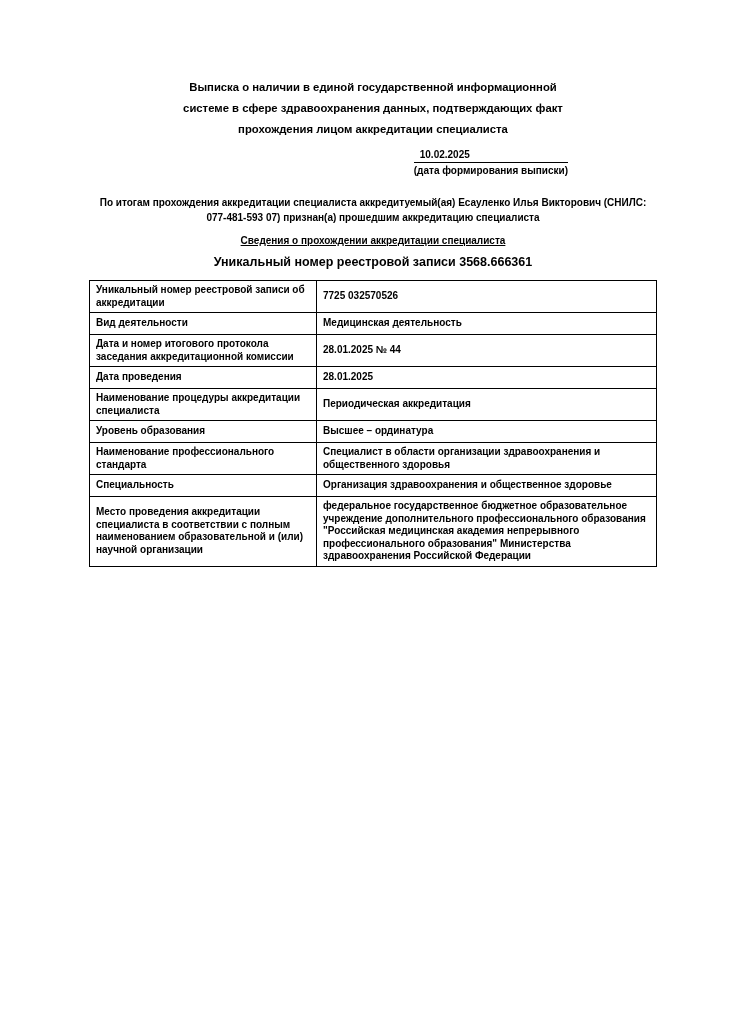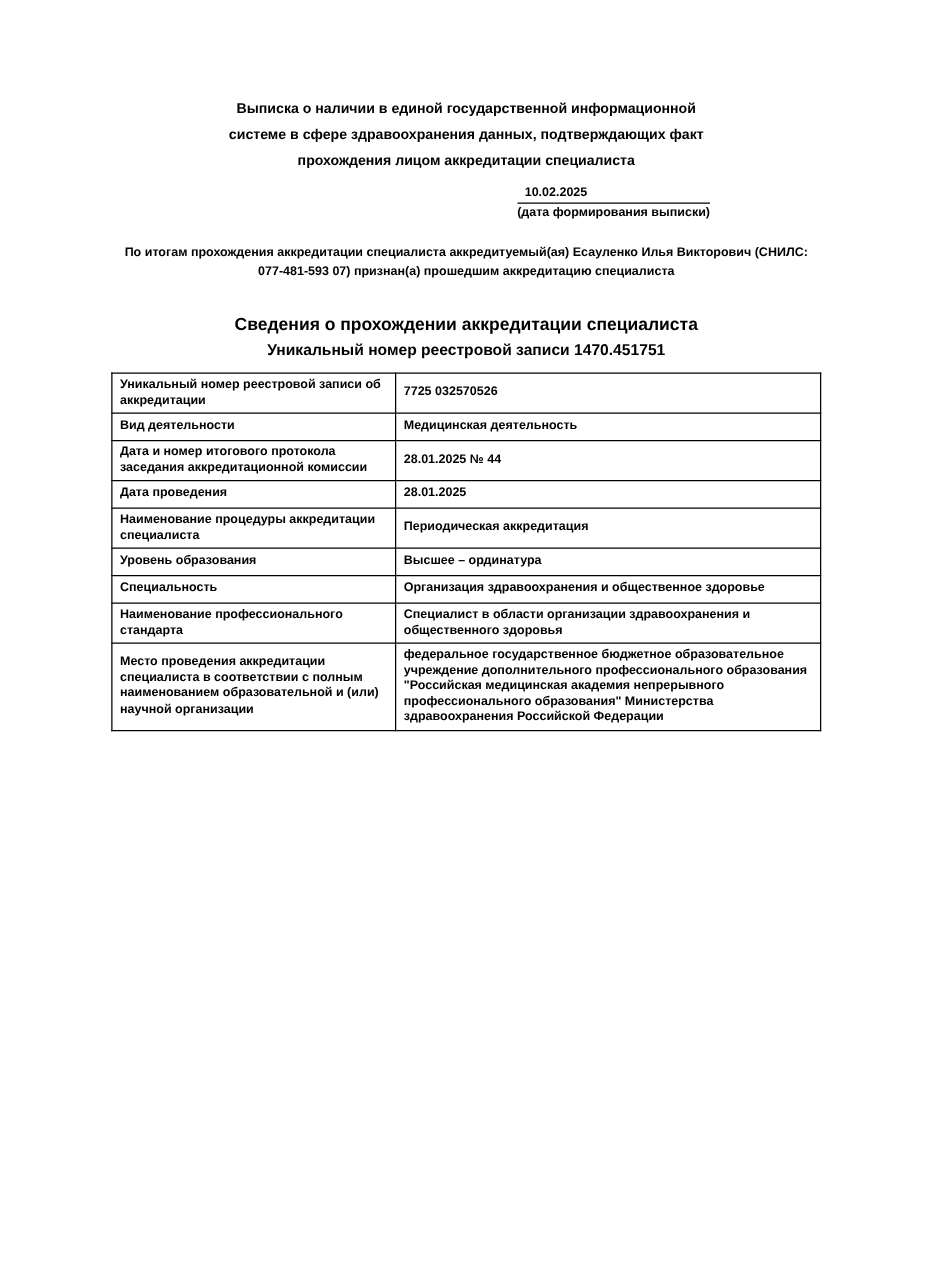--- a/index.html
+++ b/index.html
@@ -52,24 +52,25 @@
     white-space: nowrap;
   }
   .intro {
     width: 562px;
     margin: 19px auto 0;
     text-align: center;
     font-size: 10px;
     line-height: 14.5px;
   }
   .section-heading {
-    margin-top: 28px;
+    margin-top: 10px;
     text-align: center;
-    font-size: 14px;
+    font-size: 10px;
     line-height: 12px;
+    text-decoration: underline;
   }
   .registry-heading {
     margin-top: 8px;
     text-align: center;
     font-size: 12.5px;
     line-height: 15px;
   }
   table.acc-table {
     width: 567px;
     margin: 10px auto 13px;
@@ -99,21 +100,21 @@
     <div class="date-box">
       <span class="date-value">10.02.2025</span>
       <span class="date-caption">(дата формирования выписки)</span>
     </div>
   </div>
 
   <p class="intro">По итогам прохождения аккредитации специалиста аккредитуемый(ая) Есауленко Илья Викторович (СНИЛС: 077-481-593 07) признан(а) прошедшим аккредитацию специалиста</p>
 
   <div class="section-heading">Сведения о прохождении аккредитации специалиста</div>
 
-  <div class="registry-heading">Уникальный номер реестровой записи 1470.451751</div>
+  <div class="registry-heading">Уникальный номер реестровой записи 3568.666361</div>
 
   <table class="acc-table">
     <colgroup>
       <col style="width:227px">
       <col style="width:340px">
     </colgroup>
     <tbody>
       <tr>
         <td>Уникальный номер реестровой записи об аккредитации</td>
         <td>7725 032570526</td>
@@ -132,26 +133,26 @@
       </tr>
       <tr>
         <td>Наименование процедуры аккредитации специалиста</td>
         <td>Периодическая аккредитация</td>
       </tr>
       <tr>
         <td>Уровень образования</td>
         <td>Высшее – ординатура</td>
       </tr>
       <tr>
+        <td>Наименование профессионального стандарта</td>
+        <td>Специалист в области организации здравоохранения и общественного здоровья</td>
+      </tr>
+      <tr>
         <td>Специальность</td>
         <td>Организация здравоохранения и общественное здоровье</td>
-      </tr>
-      <tr>
-        <td>Наименование профессионального стандарта</td>
-        <td>Специалист в области организации здравоохранения и общественного здоровья</td>
       </tr>
       <tr>
         <td>Место проведения аккредитации специалиста в соответствии с полным наименованием образовательной и (или) научной организации</td>
         <td>федеральное государственное бюджетное образовательное учреждение дополнительного профессионального образования "Российская медицинская академия непрерывного профессионального образования" Министерства здравоохранения Российской Федерации</td>
       </tr>
     </tbody>
   </table>
 
 </div>
 

